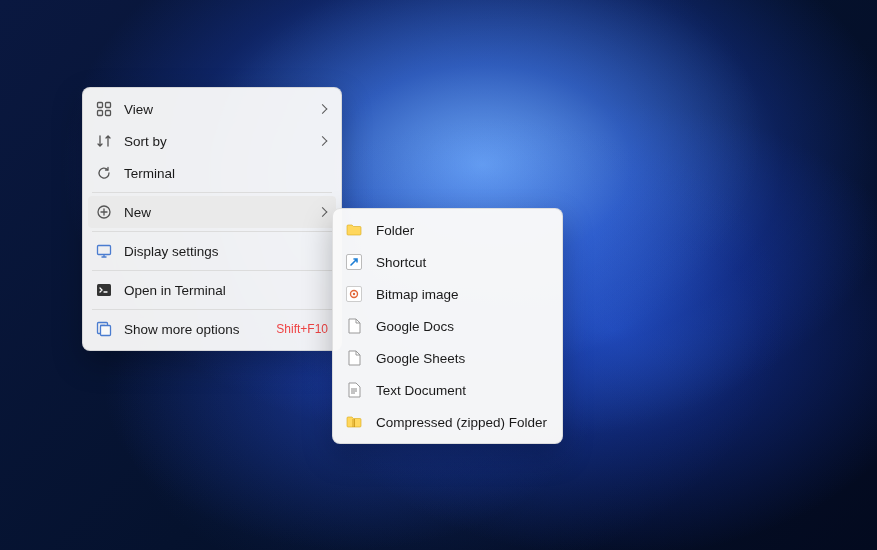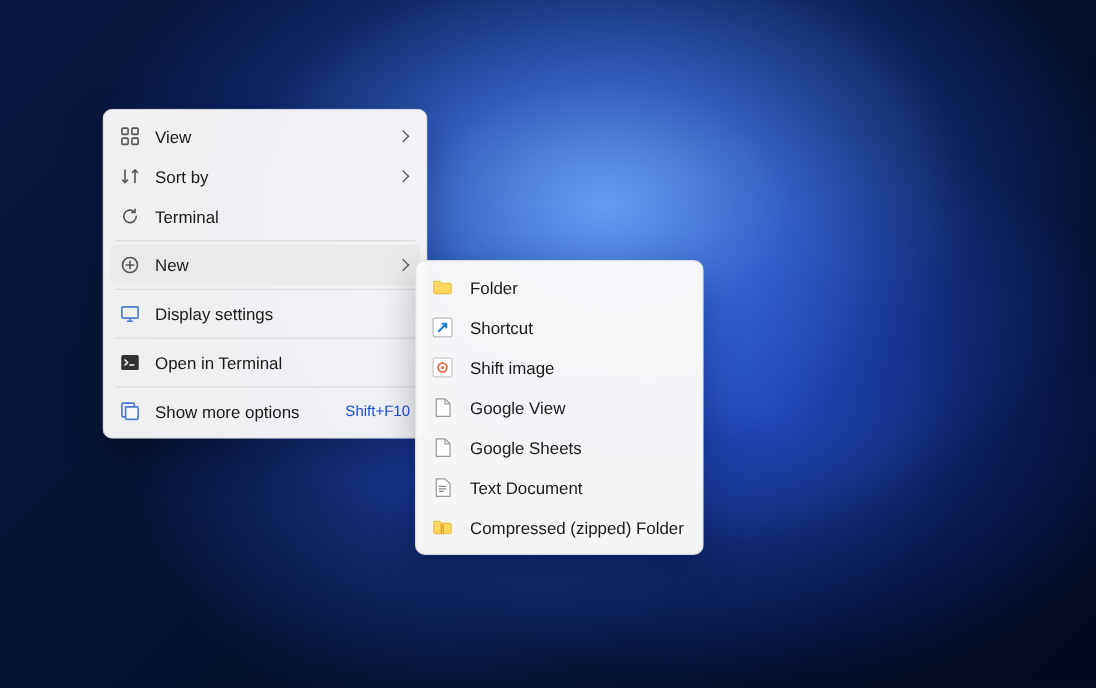--- a/index.html
+++ b/index.html
@@ -76,21 +76,21 @@
       width: 16px;
       height: 16px;
       margin-right: 12px;
       display:flex;
       align-items:center;
       justify-content:center;
       flex-shrink:0;
     }
     .menu-item .shortcut {
       margin-left: auto;
-      color: #1d4ed8;
+      color: #ef4444;
       font-size: 12px;
       padding-right: 0;
       text-align: center;
     }
     .menu-item.highlight {
       background: #eaeaea;
     }
     .separator {
       height: 1px;
       background: #dcdcdc;
@@ -248,31 +248,31 @@
 
   <div class="menu-item">
     <span class="icon">
       <div class="ficon" style="background:#fff;border:1px solid #ccc;">
         <svg width="10" height="10" viewBox="0 0 10 10">
             <circle cx="5" cy="5" r="3.5" fill="none" stroke="#e2683a" stroke-width="1.4"></circle>
             <circle cx="5" cy="5" r="1.2" fill="#e2683a"></circle>
           </svg>
       </div>
     </span>
-    <span>Shift image</span>
+    <span>Bitmap image</span>
   </div>
 
   <div class="menu-item">
     <span class="icon">
       <svg width="14" height="16" viewBox="0 0 14 16">
           <path d="M2 1 L9 1 L13 5 L13 15 L2 15 Z" fill="#fff" stroke="#999" stroke-width="1"></path>
           <path d="M9 1 L9 5 L13 5" fill="none" stroke="#999" stroke-width="1"></path>
         </svg>
     </span>
-    <span>Google View</span>
+    <span>Google Docs</span>
   </div>
 
   <div class="menu-item">
     <span class="icon">
       <svg width="14" height="16" viewBox="0 0 14 16">
           <path d="M2 1 L9 1 L13 5 L13 15 L2 15 Z" fill="#fff" stroke="#999" stroke-width="1"></path>
           <path d="M9 1 L9 5 L13 5" fill="none" stroke="#999" stroke-width="1"></path>
         </svg>
     </span>
     <span>Google Sheets</span>

